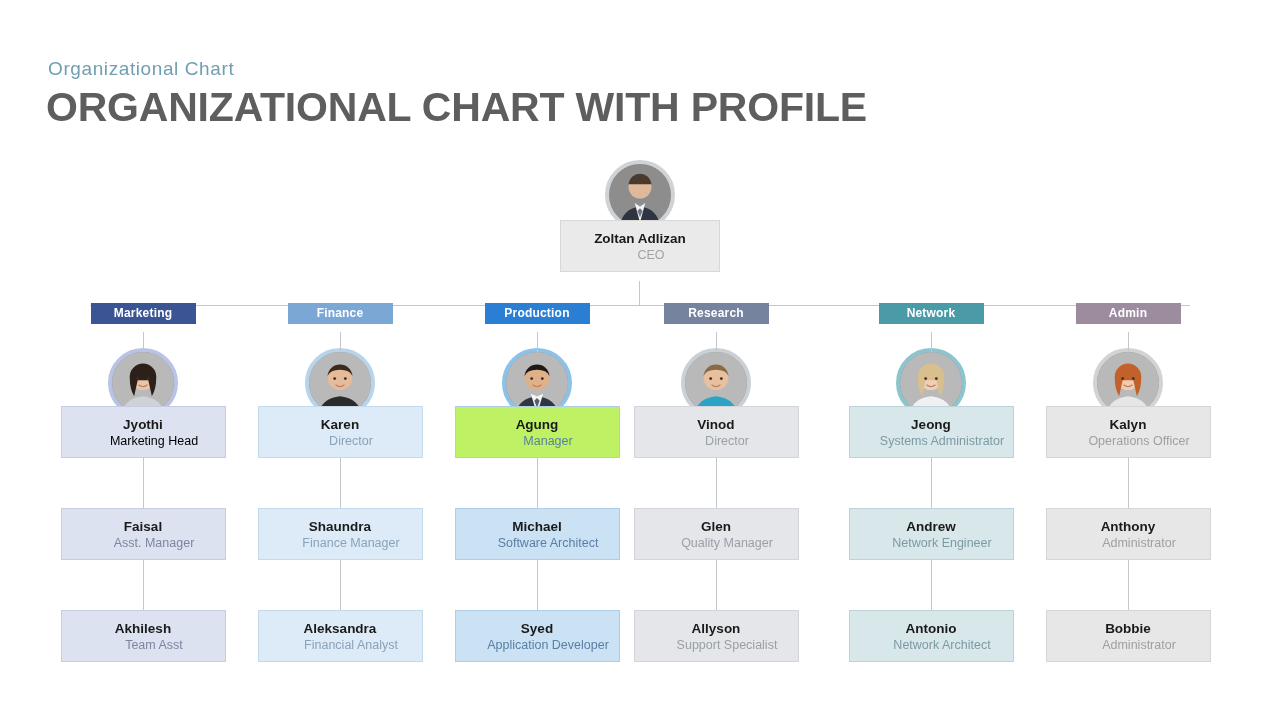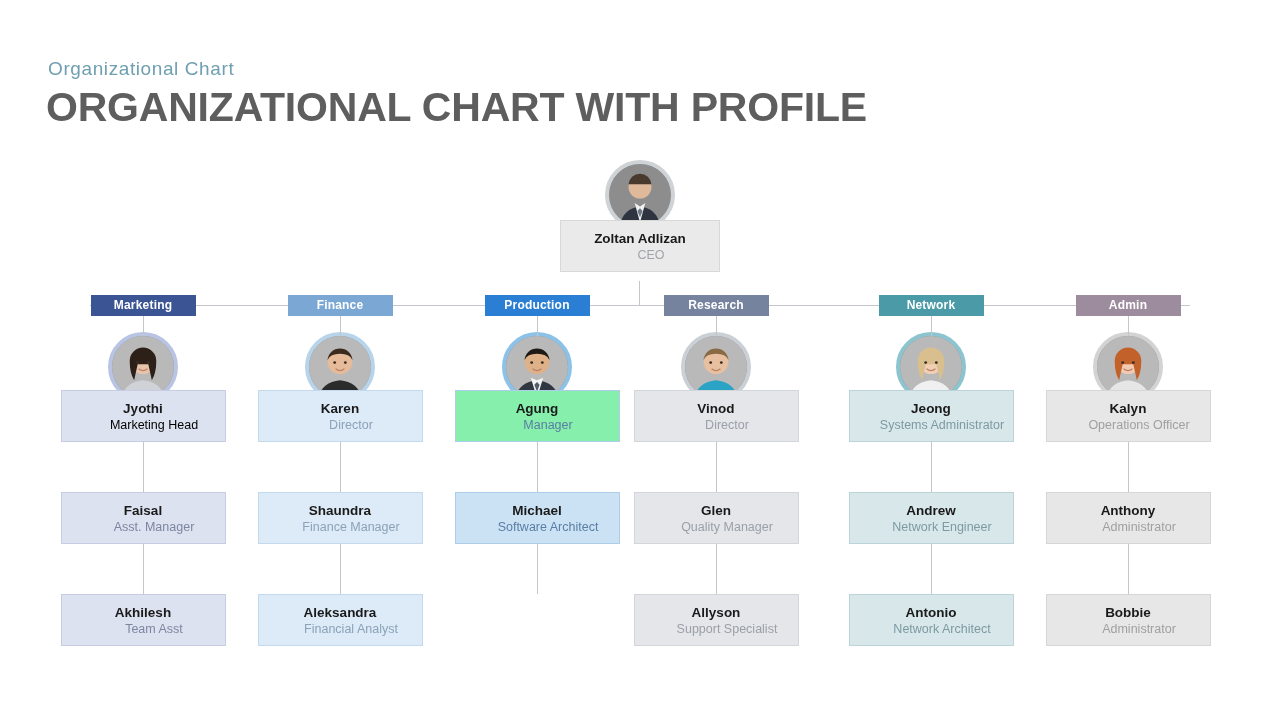--- a/index.html
+++ b/index.html
@@ -71,21 +71,21 @@
   
   #rail {
     position: absolute; left: 90px; top: 305px;
     width: 1100px; height: 1px; background: #c3c7cc;
   }
 
   
   .col { position: absolute; top: 295px; width: 200px; }
   .dept-bar {
     height: 21px; line-height: 21px;
-    width: 105px; margin: 0 auto;
+    width: 105px; margin: 8px auto;
     color: #ffffff; font-size: 12px; font-weight: bold;
     text-align: center; letter-spacing: .2px;
     position: relative; z-index: 3;
   }
   
   .drop {
     width: 1px; height: 20px; background: #c3c7cc;
     margin: 0 auto; position: relative; z-index: 1;
   }
   .col .avatar { margin-top: -4px; }
@@ -220,30 +220,34 @@
               <circle cx="35" cy="29" r="14" fill="#dfb188"></circle>
               <path d="M35 14 a14 14 0 0 1 14 13 q-3 -7 -14 -7 q-11 0 -14 7 a14 14 0 0 1 14 -13z" fill="#1f1a16"></path>
               <path d="M35 50 l-7 -3 l7 23 l7 -23 z" fill="#f4f4f4"></path>
               <path d="M35 52 l-3 3 l3 8 l3 -8 z" fill="#555e6b"></path>
               <circle cx="29" cy="30" r="1.6" fill="#3a2e26"></circle>
               <circle cx="41" cy="30" r="1.6" fill="#3a2e26"></circle>
               <path d="M30 37 q5 4 10 0" stroke="#b9826a" stroke-width="1.4" fill="none"></path>
             </g>
           </svg>
         </div>
-        <div class="card lvl-card head-card" style="background:#86efac;border-color:#aecde8">
+        <div class="card lvl-card head-card" style="background:#bef264;border-color:#aecde8">
           <div class="nm">Agung</div>
           <div class="rl" style="color:#5a7ea4">Manager</div>
         </div>
         <div class="link"></div>
         <div class="card lvl-card" style="background:#cbe2f5;border-color:#aecde8">
           <div class="nm">Michael</div>
           <div class="rl" style="color:#5a7ea4">Software Architect</div>
         </div>
         <div class="link"></div>
+        <div class="card lvl-card" style="background:#cbe2f5;border-color:#aecde8">
+          <div class="nm">Syed</div>
+          <div class="rl" style="color:#5a7ea4">Application Developer</div>
+        </div>
       </div>
       <div class="col" style="left: 616px;">
         <div class="dept-bar" style="background:#76839e"><span>Research</span></div>
         <div class="drop"></div>
         <div class="avatar" style="border-color:#cbd0d6">
           <svg class="face" viewBox="0 0 70 70">
             <defs>
               <clipPath id="clip3">
                 <circle cx="35" cy="35" r="35"></circle>
               </clipPath>

